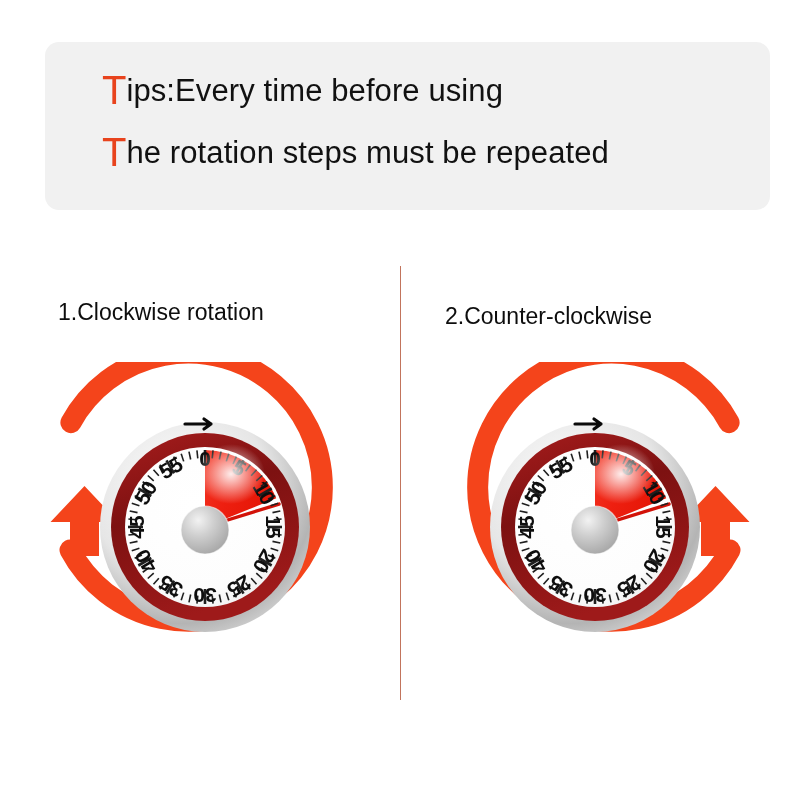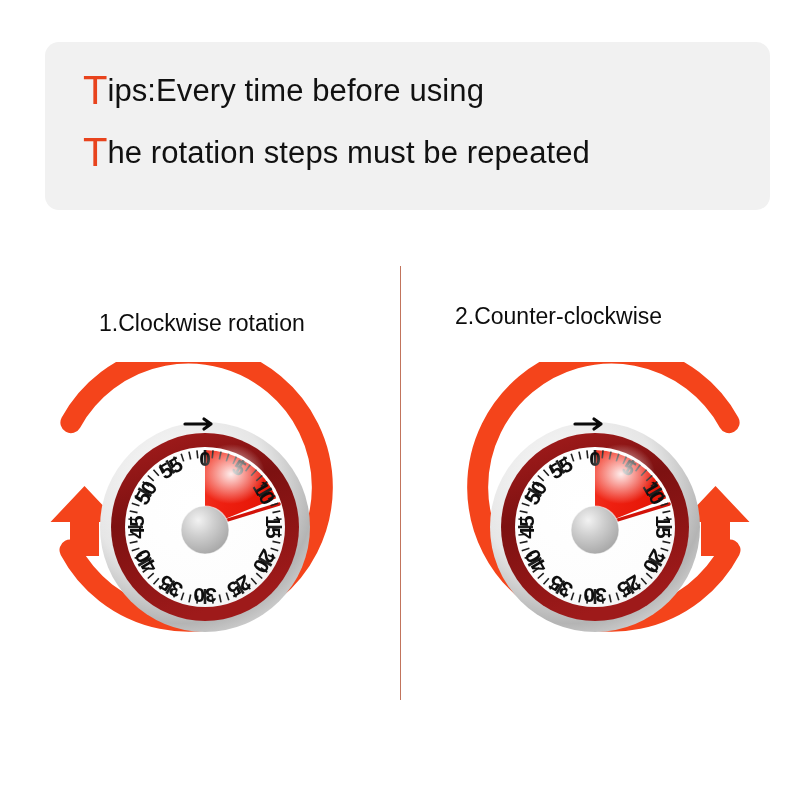--- a/index.html
+++ b/index.html
@@ -25,21 +25,21 @@
   
   .tips-banner {
     position: absolute;
     left: 45px;
     top: 42px;
     width: 725px;
     height: 168px;
     background: #f1f1f1;
     border-radius: 14px;
     box-sizing: border-box;
-    padding: 18px 0 0 38px;
+    padding: 18px 0 0 57px;
   }
   .tips-line {
     font-size: 31px;
     color: #111111;
     line-height: 62px;
     white-space: nowrap;
     letter-spacing: 0.1px;
   }
   .tips-line .cap {
     color: #e8431d;
@@ -52,27 +52,26 @@
   
   .step-caption {
     position: absolute;
     font-size: 23px;
     color: #0d0d0d;
     line-height: 32px;
     white-space: pre-line;
   }
   #caption-left {
     left: 58px;
-    top: 275px;
+    top: 264px;
     width: 330px;
-    margin-left: 41px;
   }
   #caption-left .l2 { display: block; padding-left: 20px; }
   #caption-right {
-    left: 455px;
+    left: 445px;
     top: 268px;
     width: 330px;
   }
   #caption-right .l2 { display: block; padding-left: 22px; }
 
   
   .divider {
     position: absolute;
     left: 400px;
     top: 266px;

